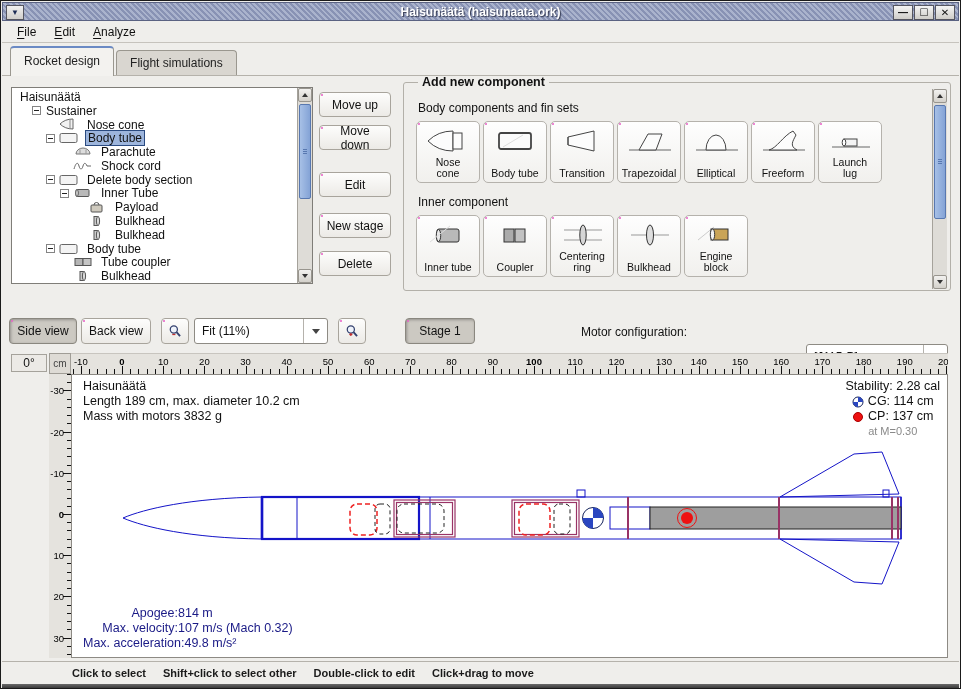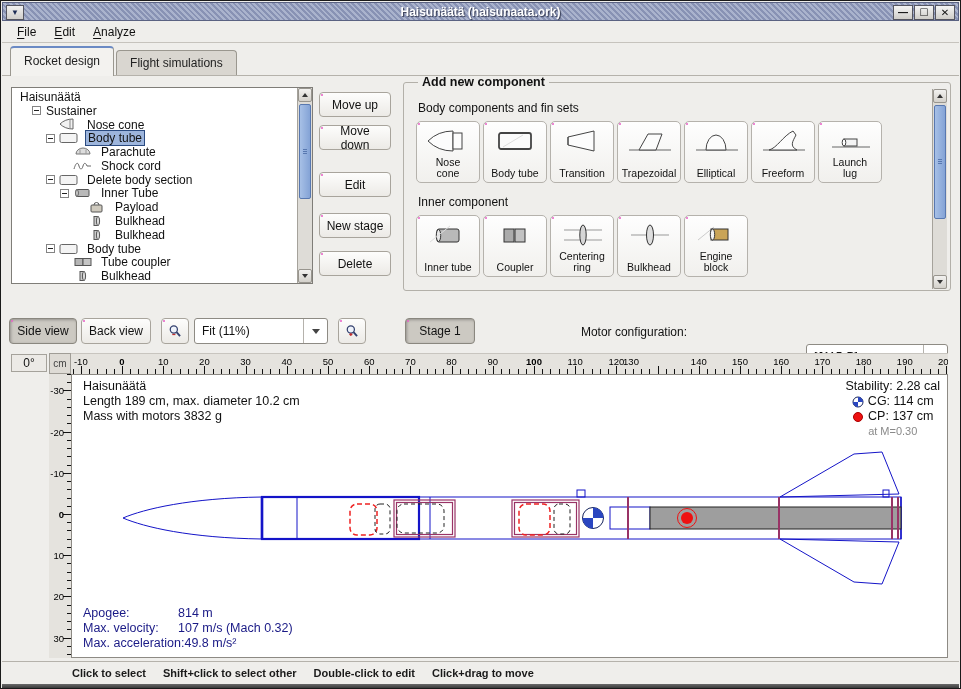--- a/index.html
+++ b/index.html
@@ -84,21 +84,21 @@
   #vruler{position:absolute;left:48px;top:373px;width:22px;height:284px;background:#e5e3de;overflow:hidden;}
   .vtick{position:absolute;right:0;height:1px;background:#111;}
   .vlab{position:absolute;right:7px;transform:translateY(-50%);font-size:9.5px;color:#000;}
   #canvas{position:absolute;left:70px;top:373px;width:877px;height:284px;background:#fff;border:1px solid #8d8a84;}
   #rocket-svg{position:absolute;left:0;top:0;}
   #info-block{position:absolute;left:11px;top:4px;line-height:15px;font-size:12.5px;}
   #stab-block{position:absolute;right:7px;top:4px;text-align:right;line-height:15px;font-size:12.5px;}
   .stab-row{display:flex;justify-content:center;align-items:center;gap:4px;}
   #mach-note{color:#8a8a8a;font-size:11px;}
   #flight-block{position:absolute;left:11px;top:231px;line-height:15px;color:var(--flight-info);font-size:12.5px;}
-  .fl-label{display:inline-block;min-width:95px;}
+  .fl-label{display:inline-block;min-width:95px;text-align:right;}
   
   #statusbar{position:absolute;left:1px;top:660px;width:957px;height:23px;border-top:1px solid #b5b2ab;background:#efeeeb;
     display:flex;align-items:center;gap:17px;padding-left:70px;font-size:11px;font-weight:bold;color:#1a1a1a;}
   #bottom-frame{position:absolute;left:1px;top:683px;width:957px;height:5px;background:linear-gradient(#6a6a6a,#2e2e2e);}
 </style>
 </head>
 <body>
 
 <div id="win">
 
@@ -525,21 +525,21 @@
       <span class="hlab" style="left: 174.6px;">30</span>
       <span class="hlab" style="left: 215.8px;">40</span>
       <span class="hlab" style="left: 257px;">50</span>
       <span class="hlab" style="left: 298.2px;">60</span>
       <span class="hlab" style="left: 339.4px;">70</span>
       <span class="hlab" style="left: 380.6px;">80</span>
       <span class="hlab" style="left: 421.8px;">90</span>
       <span class="hlab" style="left: 463px; font-weight: bold;">100</span>
       <span class="hlab" style="left: 504.2px;">110</span>
       <span class="hlab" style="left: 545.4px;">120</span>
-      <span class="hlab" style="left: 560px; margin-top: 45px;">130</span>
+      <span class="hlab" style="left: 593px; margin-top: 45px;">130</span>
       <span class="hlab" style="left: 627.8px;">140</span>
       <span class="hlab" style="left: 669px; text-align: right;">150</span>
       <span class="hlab" style="left: 710.2px;">160</span>
       <span class="hlab" style="left: 751.4px;">170</span>
       <span class="hlab" style="left: 792.6px;">180</span>
       <span class="hlab" style="left: 833.8px;">190</span>
       <span class="hlab" style="left: 875px;">200</span>
     </div>
   <div id="vruler">
       <div class="vtick" style="top: -0.08px; width: 4px;"></div>

